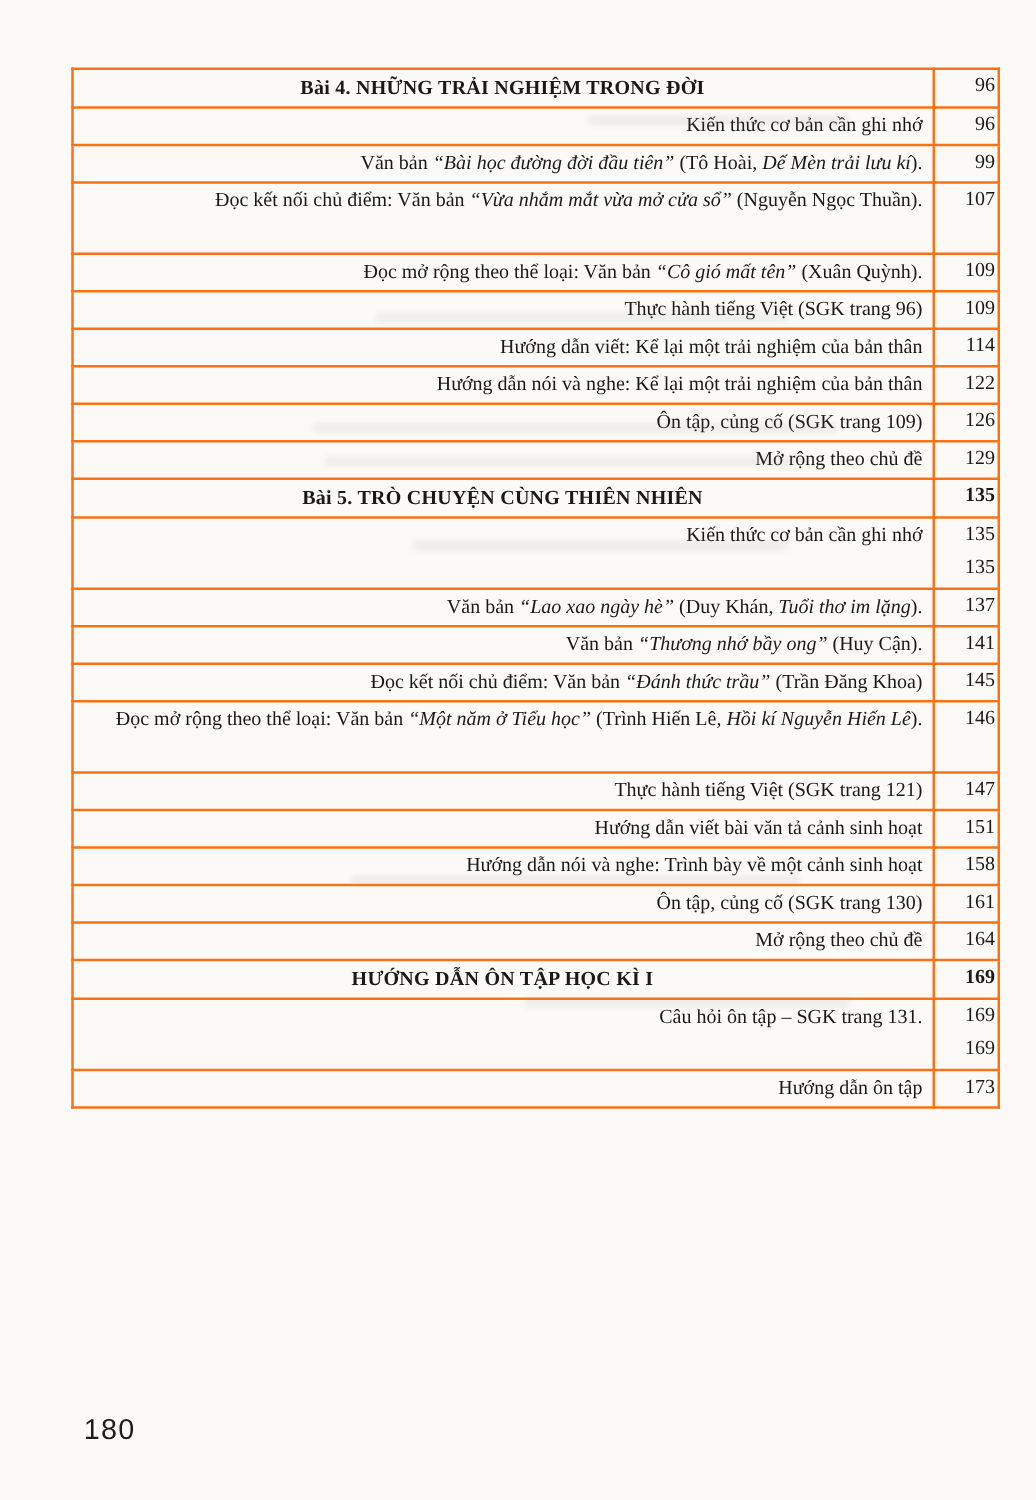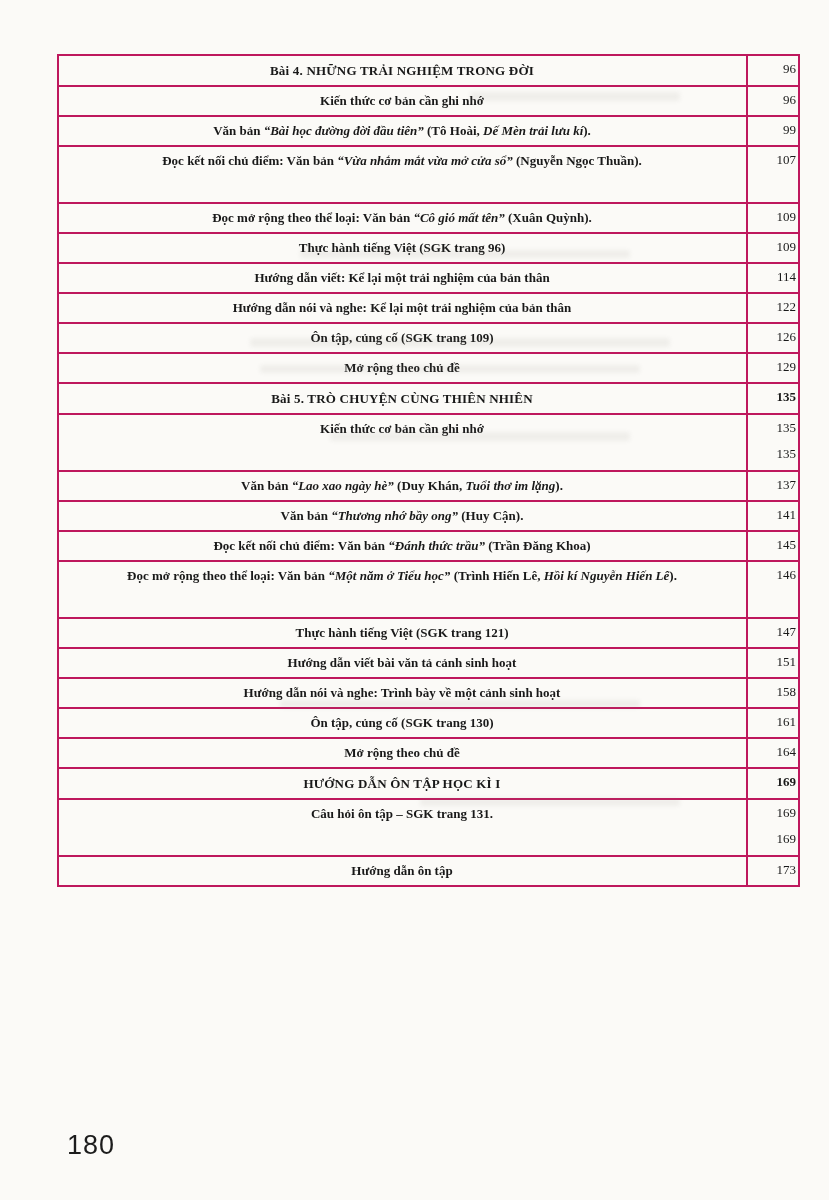--- a/index.html
+++ b/index.html
@@ -14,30 +14,29 @@
   .page { position: absolute; inset: 0; }
 
   table.toc {
     position: absolute;
     left: 57px; top: 54px;
     width: 743px;
     border-collapse: collapse;
     table-layout: fixed;
   }
   table.toc td {
-    border: 2px solid #be185d;
-    font-size: 13px;
+    border: 2px solid #f97316;
+    font-size: 16px;
     line-height: 26px;
     vertical-align: top;
     overflow: hidden;
   }
   td.cell-title {
     padding: 1px 8px 0 7px;
-    text-align: center;
-    font-weight: bold;
+    text-align: right;
   }
   td.cell-page {
     width: 46px;
     text-align: right;
     vertical-align: middle;
     padding: 0 2px;
   }
   tr.row-single td { height: 27px; }
   tr.row-header td { height: 28px; }
   tr.row-double td { height: 54px; }
@@ -48,21 +47,21 @@
     letter-spacing: 0.2px;
   }
   td.cell-page.boldpage { font-weight: bold; }
   td.cell-page div { line-height: 26px; }
   .cell-title i { font-style: italic; }
 
   .footer-num {
     position: absolute;
     left: 67px; top: 1130px;
     font-family: "Liberation Sans", sans-serif;
-    font-size: 27px;
+    font-size: 23px;
     color: #1c1c1c;
     letter-spacing: 1px;
   }
 
   
   .ghost {
     position: absolute;
     background: #8a887c;
     opacity: 0.10;
     filter: blur(2px);

